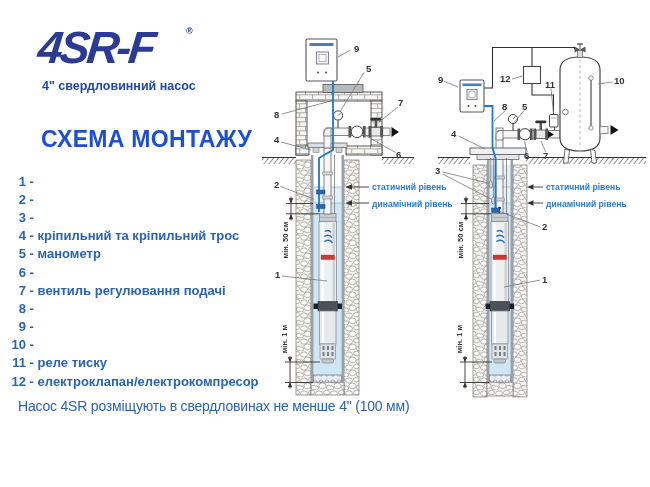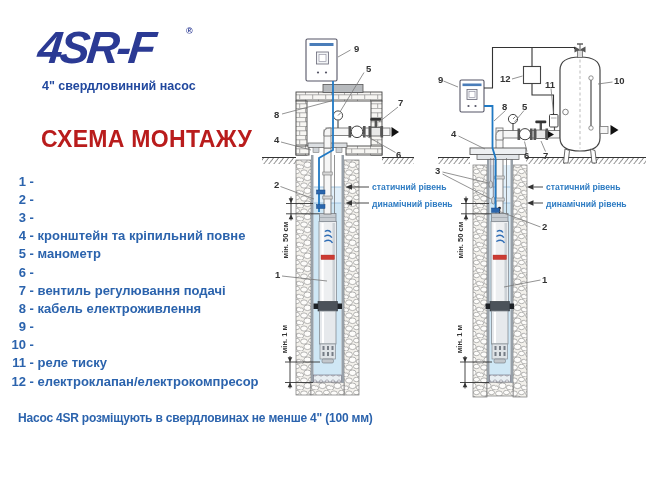--- a/index.html
+++ b/index.html
@@ -8,32 +8,32 @@
   #page { position:relative; width:650px; height:487px; background:#fff; }
 
   
   #logo { position:absolute; left:38px; top:22px; color:#2b3a94;
     font-size:45px; font-weight:bold; font-style:italic; letter-spacing:-3px;
     transform:skewX(-6deg); white-space:nowrap; }
   #reg { position:absolute; left:186px; top:26px; color:#2b3a94; font-size:9px;
     font-weight:bold; }
   #subtitle { position:absolute; left:42px; top:79px; color:#21489e;
     font-size:12.5px; font-weight:bold; }
-  #title { position:absolute; left:41px; top:126px; color:#b91c1c;
+  #title { position:absolute; left:41px; top:126px; color:#1d4ed8;
     font-size:23px; font-weight:bold; letter-spacing:0.3px; }
 
   
   #legend { position:absolute; left:8px; top:172px; z-index:2; }
   .lrow { display:flex; height:18.2px; align-items:center;
     color:#2b63ad; font-size:13px; font-weight:bold; white-space:pre; }
   .lnum { width:18px; text-align:right; display:inline-block; }
 
   
-  #footer { position:absolute; left:18px; top:412px; width:618px;
-    color:#2b63ad; font-size:12px; font-weight:bold; letter-spacing:-0.2px;
+  #footer { position:absolute; left:18px; top:400px; width:618px;
+    color:#2b63ad; font-size:14px; font-weight:normal; letter-spacing:-0.2px;
     line-height:13.4px; z-index:2; }
 
   
   #diagrams { position:absolute; left:255px; top:20px; width:395px; height:385px; z-index:1; }
   .co  { font:bold 9.5px "Liberation Sans", sans-serif; fill:#333; }
   .lvl { font:bold 8.6px "Liberation Sans", sans-serif; fill:#2e7cc3; }
   .dim { font:bold 7.6px "Liberation Sans", sans-serif; fill:#333; }
   .leader { stroke:#777; stroke-width:0.8; fill:none; }
   .wire { stroke:#333; stroke-width:1.1; fill:none; }
   .cable { stroke:#2079c4; stroke-width:1.8; fill:none; }
@@ -47,25 +47,25 @@
 
   <div id="logo">4SR-F</div>
   <div id="reg">®</div>
   <div id="subtitle">4" свердловинний насос</div>
   <div id="title">СХЕМА МОНТАЖУ</div>
 
   <div id="legend">
     <div class="lrow"><span class="lnum">1</span><span> - </span></div>
     <div class="lrow"><span class="lnum">2</span><span> - </span></div>
     <div class="lrow"><span class="lnum">3</span><span> - </span></div>
-    <div class="lrow"><span class="lnum">4</span><span> - </span><span>кронштейн та кріпильний повне</span></div>
+    <div class="lrow"><span class="lnum">4</span><span> - </span><span>кріпильний та кріпильний трос</span></div>
     <div class="lrow"><span class="lnum">5</span><span> - </span><span>манометр</span></div>
     <div class="lrow"><span class="lnum">6</span><span> - </span></div>
     <div class="lrow"><span class="lnum">7</span><span> - </span><span>вентиль регулювання подачі</span></div>
-    <div class="lrow"><span class="lnum">8</span><span> - </span><span>кабель електроживлення</span></div>
+    <div class="lrow"><span class="lnum">8</span><span> - </span></div>
     <div class="lrow"><span class="lnum">9</span><span> - </span></div>
     <div class="lrow"><span class="lnum">10</span><span> - </span></div>
     <div class="lrow"><span class="lnum">11</span><span> - </span><span>реле тиску</span></div>
     <div class="lrow"><span class="lnum">12</span><span> - </span><span>електроклапан/електрокомпресор</span></div>
   </div>
 
   <svg id="diagrams" viewBox="255 20 395 385">
     <defs>
       <pattern id="bricks" width="13" height="9" patternUnits="userSpaceOnUse">
         <rect width="13" height="9" fill="#f7f6f3"></rect>

